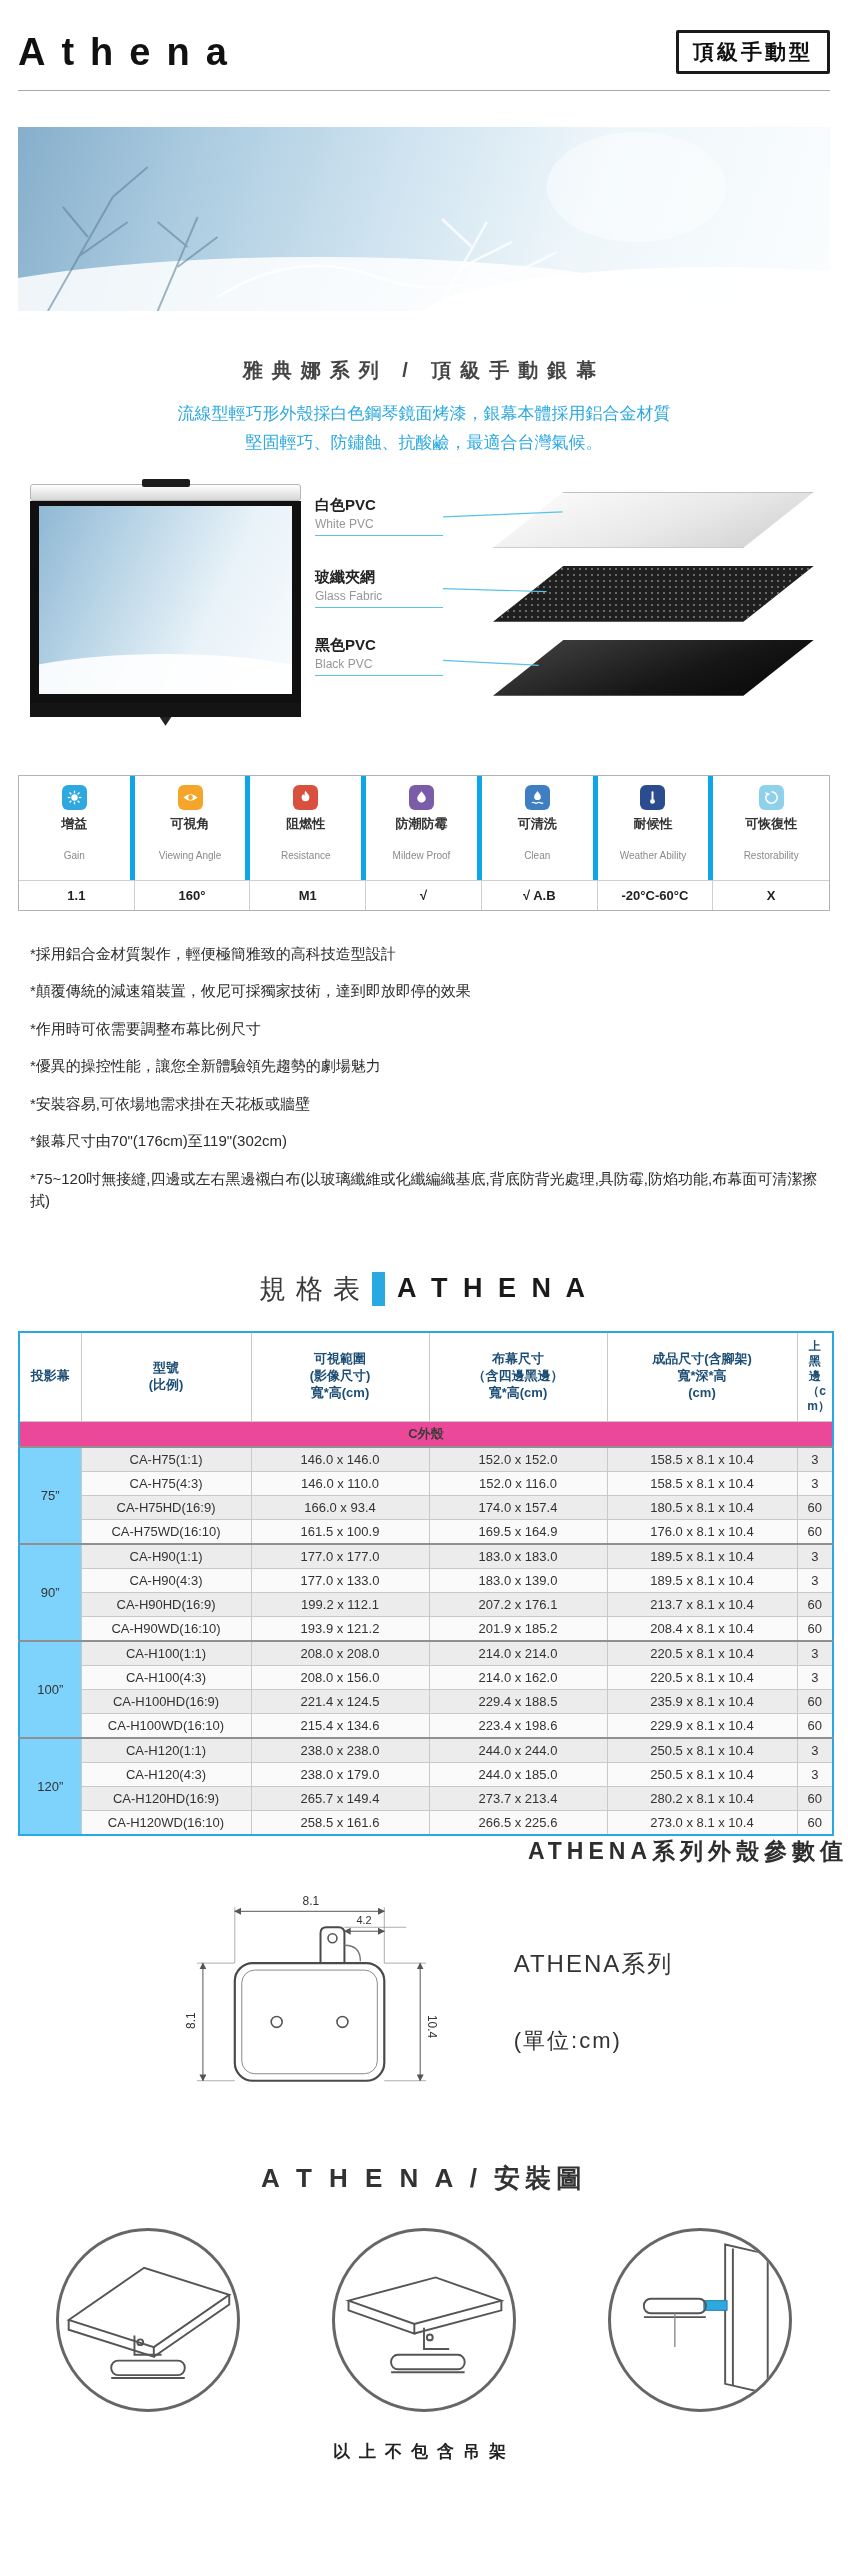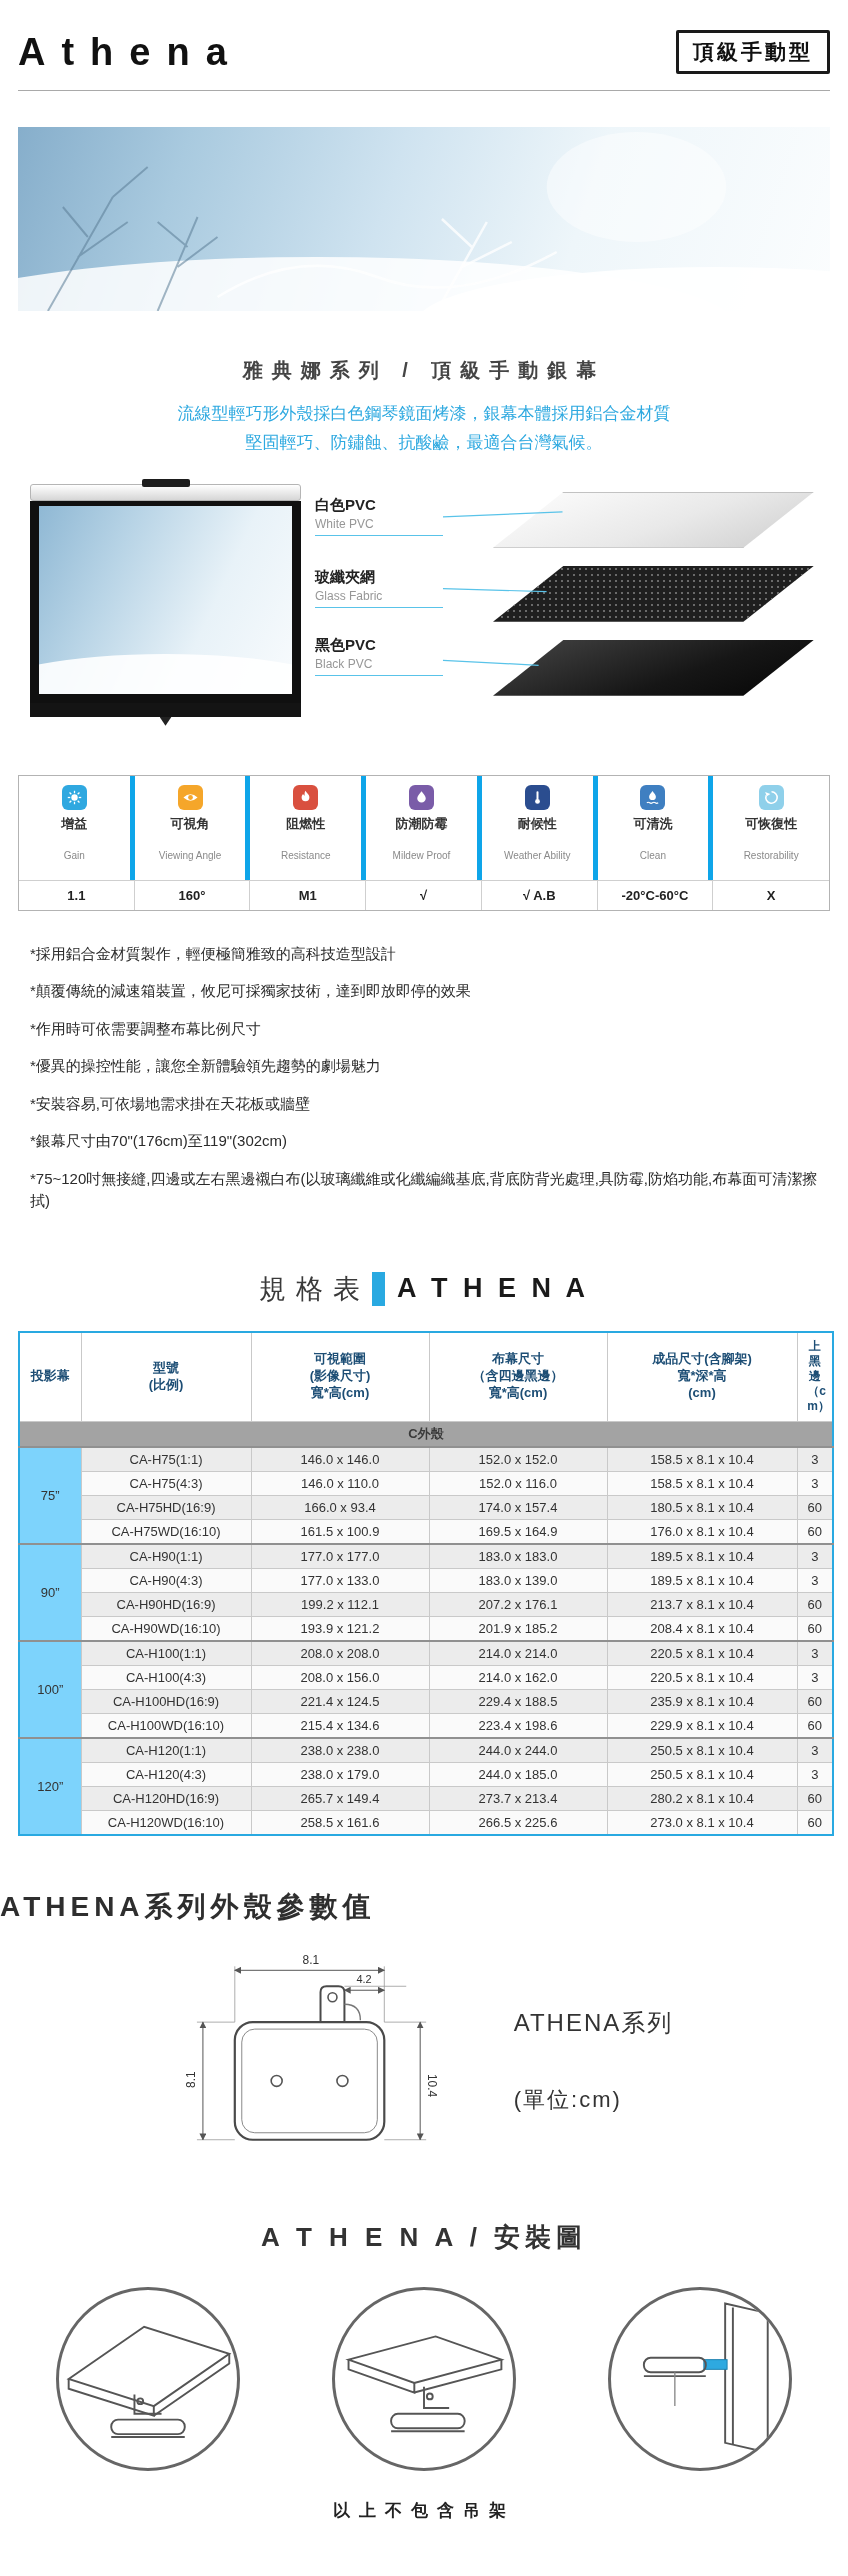--- a/index.html
+++ b/index.html
@@ -61,28 +61,28 @@
   .spec-heading { margin-top:58px; display:flex; justify-content:center; align-items:center; }
   .spec-zh { font-size:27px; letter-spacing:10px; color:#3a3a3a; }
   .spec-bar { width:13px; height:34px; background:#29a9e1; margin:0 12px 0 2px; flex:none; }
   .spec-en { font-size:27px; font-weight:bold; letter-spacing:4px; color:#1a1a1a; }
 
   
   table.spec { margin:24px 18px 0; border-collapse:collapse; width:812px; table-layout:fixed; border:2px solid #29a9e1; }
   table.spec th, table.spec td { border:1px solid #c9c9c9; text-align:center; font-size:13px; padding:4px 3px; vertical-align:middle; }
   table.spec thead th { white-space:pre-line; color:#1d4e75; font-weight:bold; background:#fff; line-height:1.3; padding:6px 2px; }
   th.c-black-h span { display:inline-block; width:15px; word-break:break-all; line-height:1.25; font-size:12px; }
-  tr.section-row td { background:#a3a3a3; font-weight:bold; color:#3a3a3a; padding:3px; }
+  tr.section-row td { background:#ec4899; font-weight:bold; color:#3a3a3a; padding:3px; }
   tbody.spec-group { border-top:2px solid #909090; }
   tbody.spec-group tr.odd  { background:#ececec; }
   tbody.spec-group tr.even { background:#fafafa; }
   td.c-size { background:#7dd3fc; font-size:14px; color:#333; }
 
   
-  .casing-heading { margin-top:52px; text-align:left; font-size:28px; letter-spacing:5px; color:#2e2e2e; font-weight:bold; }
+  .casing-heading { text-align:right; font-size:23px; letter-spacing:5px; color:#2e2e2e; font-weight:bold; }
   .casing-fig { margin-top:24px; display:flex; justify-content:center; align-items:center; gap:40px; }
   .casing-fig svg.drawing { width:299px; height:222px; }
   .casing-labels .series { font-size:24px; color:#333; letter-spacing:2px;text-align:right; }
   .casing-labels .unit { font-size:22px; color:#333; margin-top:46px; letter-spacing:2px; }
 
   
   .install-heading { margin-top:48px; text-align:center; font-size:26px; letter-spacing:5px; color:#333; font-weight:bold; }
   .install-row { margin:32px 56px 0; display:flex; justify-content:space-between; }
   .install-circle { width:184px; height:184px; border:3px solid #666; border-radius:50%; overflow:hidden; background:#fff; }
   .install-circle svg { width:100%; height:100%; }
@@ -204,39 +204,39 @@
     <div class="f-icon" style="background: rgb(122, 92, 168); color: rgb(122, 92, 168);">
         <svg viewBox="0 0 24 24">
           <path d="M12 3c3 4.2 6 6.8 6 10a6 6 0 0 1-12 0c0-3.2 3-5.8 6-10Z" fill="#fff"></path>
         </svg>
       </div>
     <div class="f-zh">防潮防霉</div>
     <div class="f-en">Mildew Proof</div>
   </div>
 
   <div class="f-cell">
+    <div class="f-icon" style="background: rgb(63, 127, 193); color: rgb(63, 127, 193);">
+        <svg viewBox="0 0 24 24">
+          <path d="M12 2.8c2.4 3.4 4.8 5.5 4.8 8.1a4.8 4.8 0 0 1-9.6 0C7.2 8.3 9.6 6.2 12 2.8Z" fill="#fff"></path>
+          <path d="M4 19.5q2 -1.6 4 0t4 0t4 0t4 0" stroke="#fff" stroke-width="1.6" fill="none"></path>
+        </svg>
+      </div>
+    <div class="f-zh">可清洗</div>
+    <div class="f-en">Clean</div>
+  </div>
+
+  <div class="f-cell">
     <div class="f-icon" style="background: rgb(43, 77, 143); color: rgb(43, 77, 143);">
         <svg viewBox="0 0 24 24">
           <rect x="10.6" y="3" width="2.8" height="12" rx="1.4" fill="#fff"></rect>
           <circle cx="12" cy="17.5" r="3.4" fill="#fff"></circle>
         </svg>
       </div>
     <div class="f-zh">耐候性</div>
     <div class="f-en">Weather Ability</div>
-  </div>
-
-  <div class="f-cell">
-    <div class="f-icon" style="background: rgb(63, 127, 193); color: rgb(63, 127, 193);">
-        <svg viewBox="0 0 24 24">
-          <path d="M12 2.8c2.4 3.4 4.8 5.5 4.8 8.1a4.8 4.8 0 0 1-9.6 0C7.2 8.3 9.6 6.2 12 2.8Z" fill="#fff"></path>
-          <path d="M4 19.5q2 -1.6 4 0t4 0t4 0t4 0" stroke="#fff" stroke-width="1.6" fill="none"></path>
-        </svg>
-      </div>
-    <div class="f-zh">可清洗</div>
-    <div class="f-en">Clean</div>
   </div>
 
   <div class="f-cell">
     <div class="f-icon" style="background: rgb(143, 208, 234); color: rgb(143, 208, 234);">
         <svg viewBox="0 0 24 24">
           <path d="M12 4a8 8 0 1 1-7.4 5" stroke="#fff" stroke-width="2.2" fill="none"></path>
           <path d="M3 4.4 L5.4 10.2 L10.4 7.2 Z" fill="#fff"></path>
         </svg>
       </div>
     <div class="f-zh">可恢復性</div>

